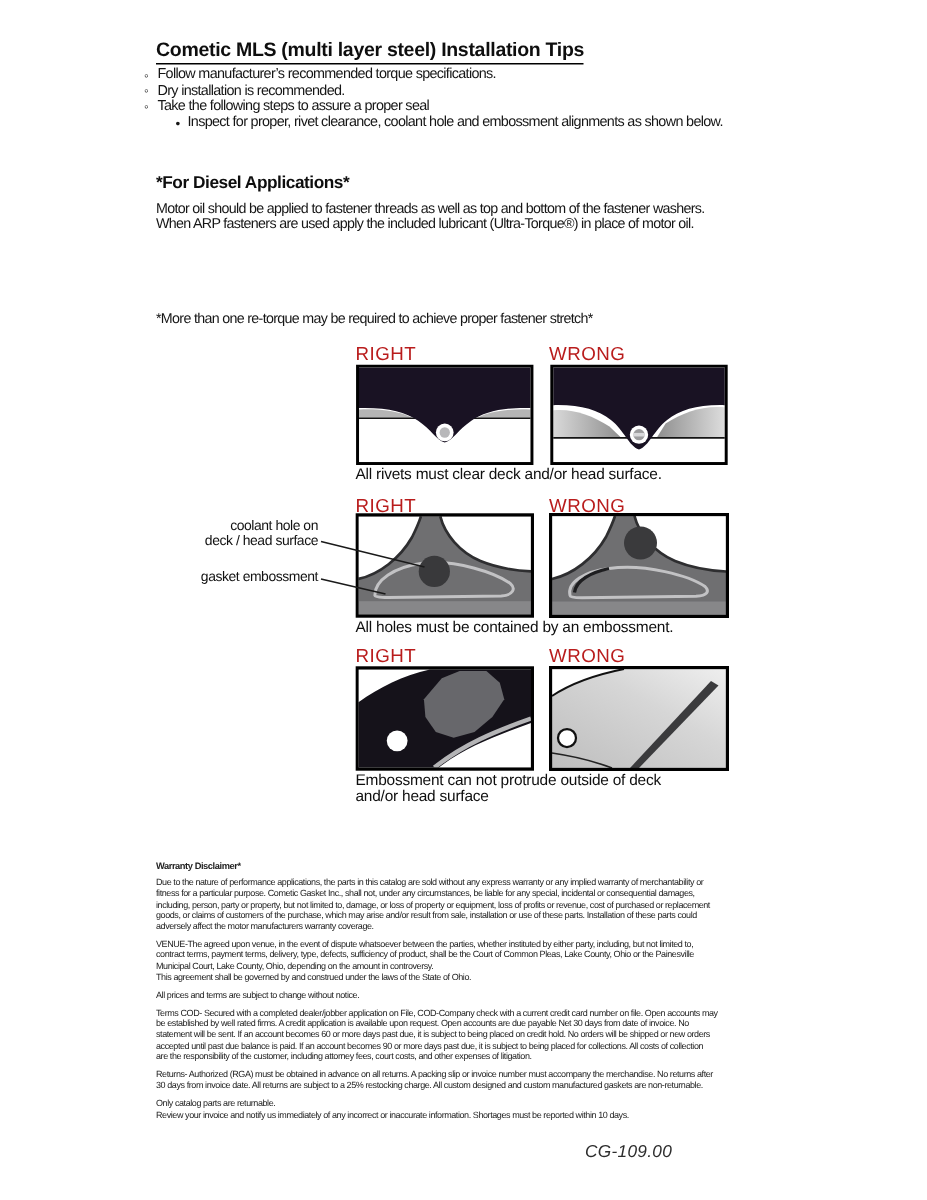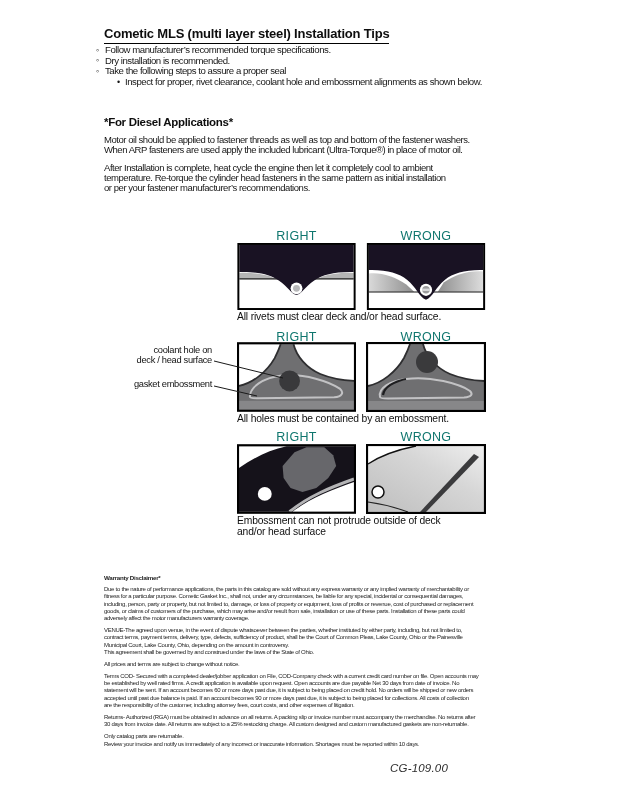--- a/index.html
+++ b/index.html
@@ -9,21 +9,21 @@
   .title{font-size:13px;font-weight:700;letter-spacing:-0.2px;color:#0e0e0e;
          border-bottom:1.8px solid #000;padding-bottom:2px;display:inline-block;}
   .body-text{font-size:9.5px;letter-spacing:-0.45px;line-height:10px;white-space:pre-line;color:#161616;}
   .note-text{font-size:9.5px;letter-spacing:-0.45px;color:#161616;}
   .bullets{font-size:9.6px;letter-spacing:-0.45px;line-height:10.7px;color:#161616;}
   .bullet{position:relative;padding-left:9px;}
   .bullet::before{content:"◦";position:absolute;left:0;top:-0.5px;font-size:9px;}
   .sub{margin-left:21px;padding-left:8px;}
   .sub.bullet::before{content:"•";font-size:9px;top:0;}
   .h2{font-size:11.5px;font-weight:700;letter-spacing:-0.3px;color:#0e0e0e;}
-  .figheader{font-size:12.5px;letter-spacing:0.3px;text-align:center;color:#0f766e;}
+  .figheader{font-size:12.5px;letter-spacing:0.3px;text-align:left;color:#b91c1c;}
   .caption{font-size:10.3px;letter-spacing:-0.15px;color:#0f0f0f;white-space:pre-line;line-height:10.8px;}
   .flabel{font-size:9.3px;letter-spacing:-0.3px;text-align:right;white-space:pre-line;line-height:9.9px;color:#111;}
   .fineprint{width:436px;font-size:6px;letter-spacing:-0.28px;line-height:7.35px;color:#232323;}
   .fineprint p{margin:0 0 4.5px 0;white-space:pre-line;}
   .fph{font-weight:700;margin:0 0 4px 0;font-size:6.2px;}
   .pagenum{font-size:11.5px;letter-spacing:0.2px;color:#2d2d2d;}
   svg{display:block;}
 </style>
 </head>
 <body>
@@ -37,23 +37,21 @@
   <div class="abs bullets" style="left:96px;top:45px;width:470px;">
     <div class="bullet"><span>Follow manufacturer’s recommended torque specifications.</span></div>
     <div class="bullet"><span>Dry installation is recommended.</span></div>
     <div class="bullet"><span>Take the following steps to assure a proper seal</span></div>
     <div class="bullet sub"><span>Inspect for proper, rivet clearance, coolant hole and embossment alignments as shown below.</span></div>
   </div>
 
   <div class="abs h2" style="left:104px;top:116px;">*For Diesel Applications*</div>
   <div class="abs body-text" style="left:104px;top:135px;width:445px;">Motor oil should be applied to fastener threads as well as top and bottom of the fastener washers.
 When ARP fasteners are used apply the included lubricant (Ultra-Torque®) in place of motor oil.</div>
-  <div class="abs body-text" style="left:104px;top:163px;width:445px;">After Installation is complete, heat cycle the engine then let it completely cool to ambient
-temperature. Re-torque the cylinder head fasteners in the same pattern as initial installation
-or per your fastener manufacturer’s recommendations.</div>
+  <div class="abs note-text" style="left:104px;top:207px;width:445px;">*More than one re-torque may be required to achieve proper fastener stretch*</div>
 
   <div class="abs figheader" style="left:237px;top:229px;width:119px;">RIGHT</div>
   <div class="abs figheader" style="left:366px;top:229px;width:120px;">WRONG</div>
 
   <div class="abs" style="left:237px;top:243px;">
     <svg width="119" height="67" viewBox="0 0 120 68">
       <rect x="0" y="0" width="120" height="68" fill="#ffffff"></rect>
       <path d="M2,36 L2,30.5 C12,29.8 24,31 33,33.8 L38,36 Z" fill="#b5b5b5"></path>
       <path d="M118,36 L118,30.5 C108,29.8 96,31 87,33.8 L82,36 Z" fill="#b5b5b5"></path>
       <line x1="2" y1="36.4" x2="118" y2="36.4" stroke="#141414" stroke-width="1.1"></line>

